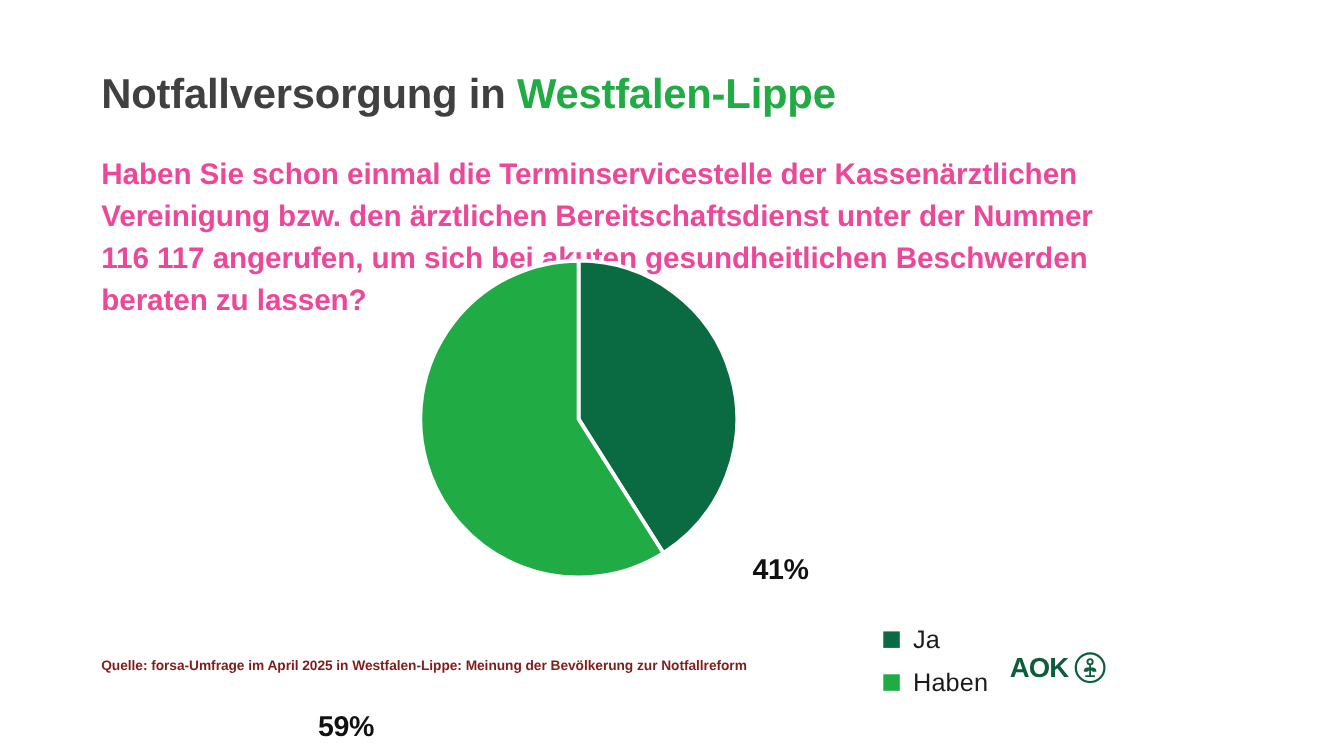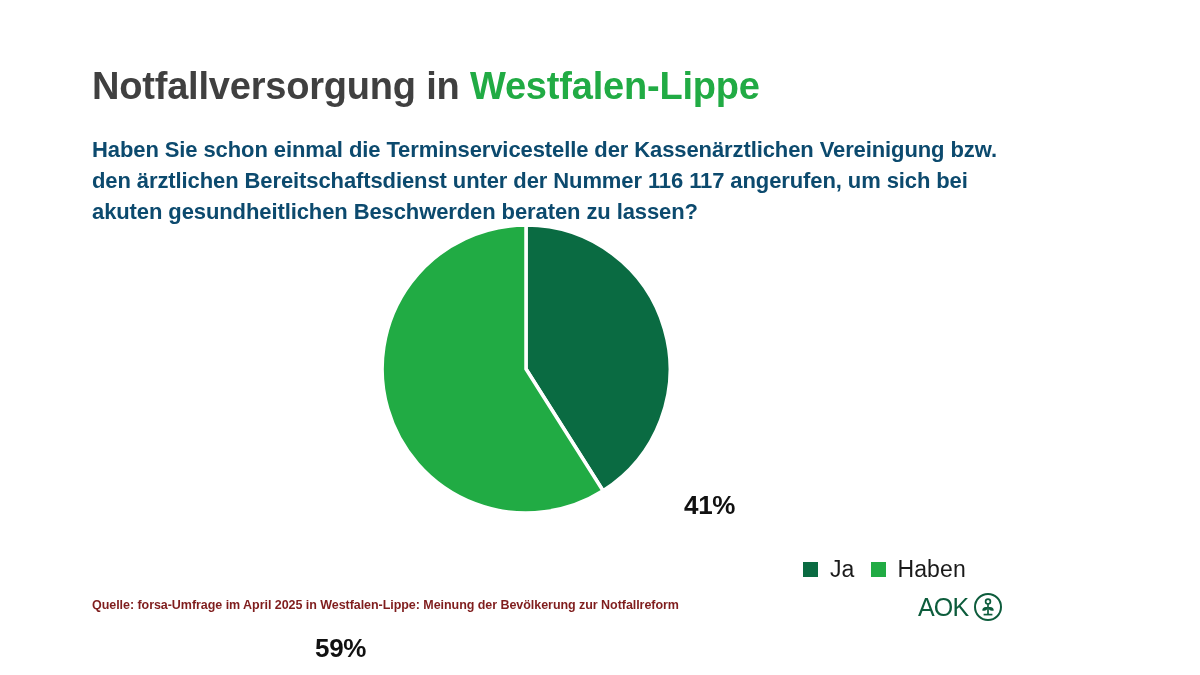--- a/index.html
+++ b/index.html
@@ -35,60 +35,61 @@
   }
   .title .t-dark { color: #404040; }
   .title .t-light { color: #21ab44; text-align: center; }
 
   
   .subtitle {
     position: absolute;
     left: 92px;
     top: 112px;
     width: 920px;
-    font-size: 22px;
+    font-size: 27px;
     font-weight: 700;
     line-height: 1.42;
-    color: #0c4a6e;
+    color: #ec4899;
     letter-spacing: -0.1px;
   }
 
   
   .chart-area {
     position: absolute;
     left: 0;
-    top: 203px;
+    top: 215px;
     width: 1146px;
     height: 345px;
   }
   .pie-wrap {
     position: absolute;
     left: 380px;
     top: 20px;
     width: 292px;
     height: 292px;
   }
   .pie-svg { display: block; width: 292px; height: 292px; }
 
   .slice-label {
     position: absolute;
     font-size: 26px;
     font-weight: 700;
     color: #111111;
     letter-spacing: -0.3px;
   }
   .label-a { left: 684px; top: 287px; }
-  .label-b { left: 289px; top: 430px; margin-left: 26px; }
+  .label-b { left: 289px; top: 430px; }
 
   
   .legend {
     position: absolute;
     left: 803px;
     top: 355px;
     display: flex;
+    flex-direction: column;
     gap: 16px;
   }
   .legend-row {
     display: flex;
     align-items: center;
     gap: 12px;
   }
   .legend-swatch {
     width: 15px;
     height: 15px;
@@ -116,21 +117,21 @@
   .logo {
     position: absolute;
     left: 918px;
     top: 592px;
     display: flex;
     align-items: center;
     gap: 5px;
   }
   .logo-text {
     font-size: 25px;
-    font-weight: 400;
+    font-weight: 700;
     color: #0d5c3c;
     letter-spacing: -0.8px;
     line-height: 1;
   }
   .logo-mark { display: block; }
 </style>
 </head>
 <body>
 
 <div class="canvas">

